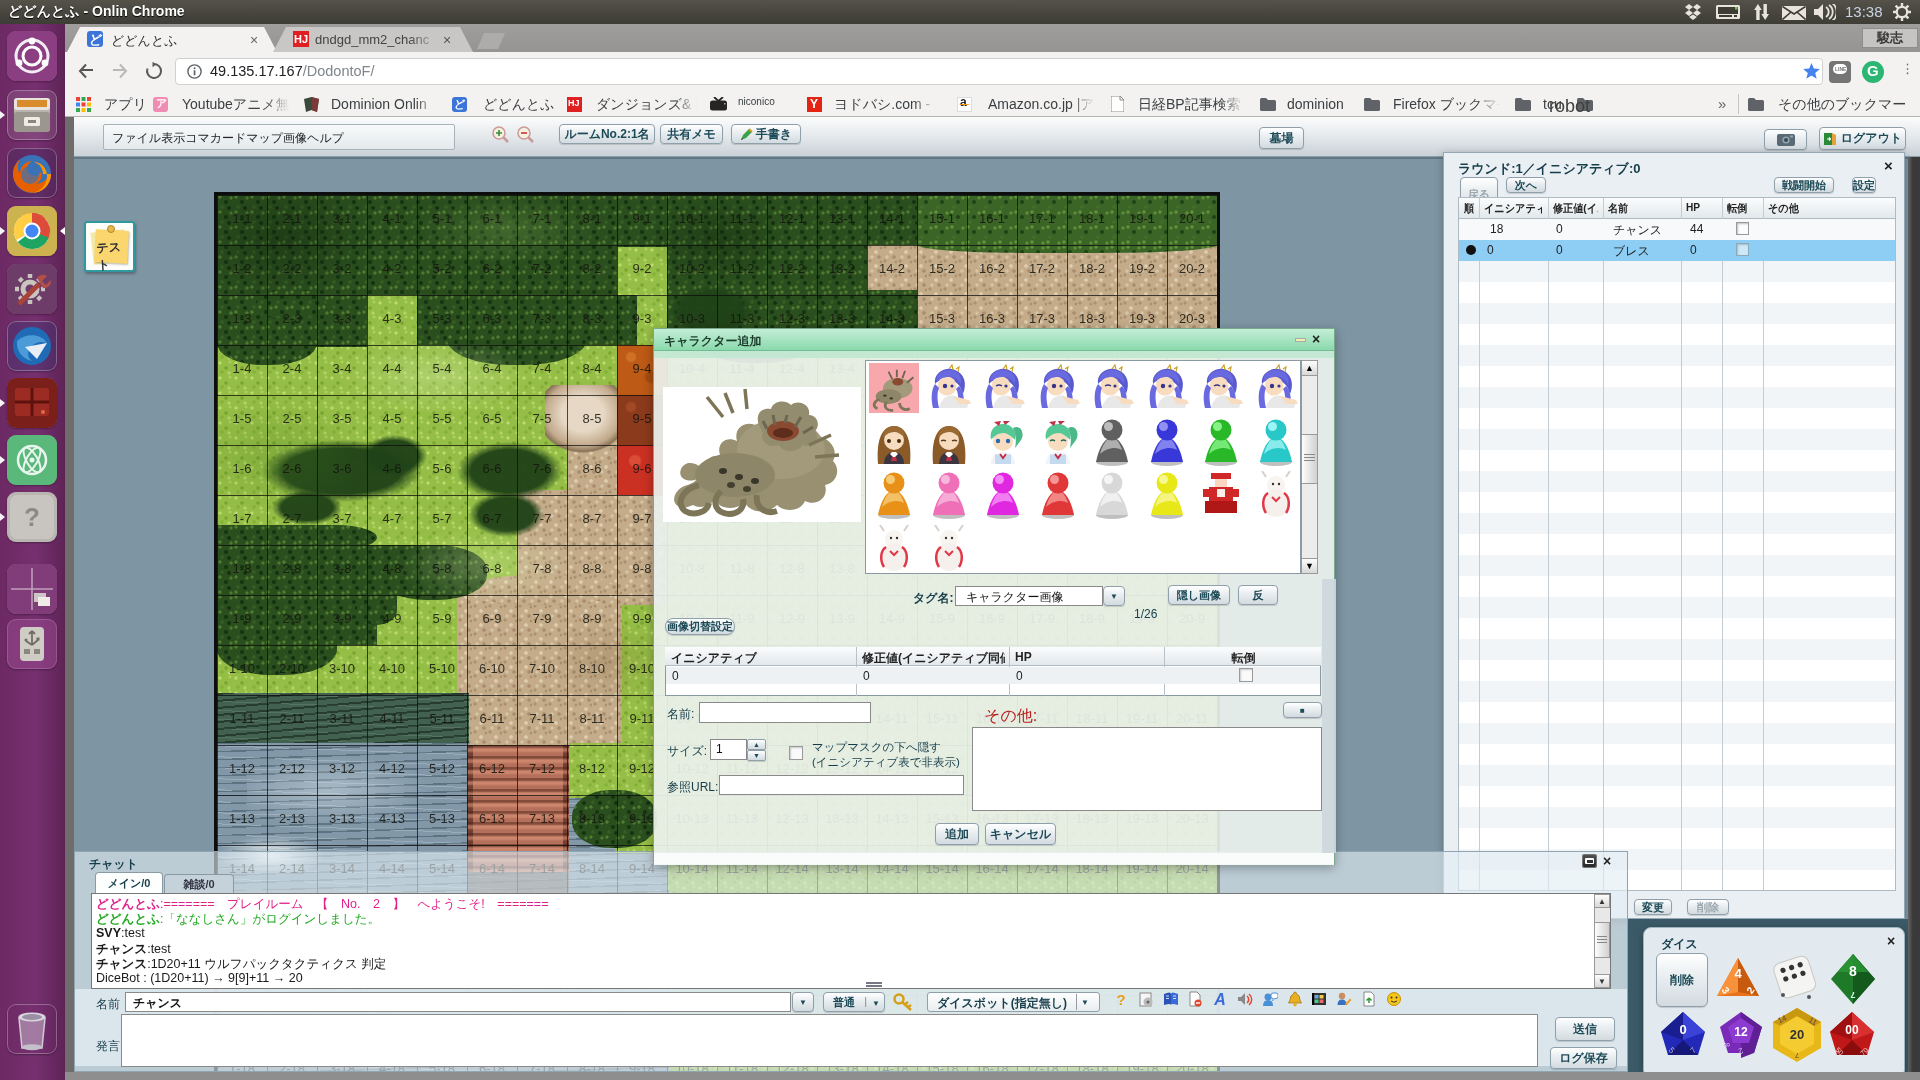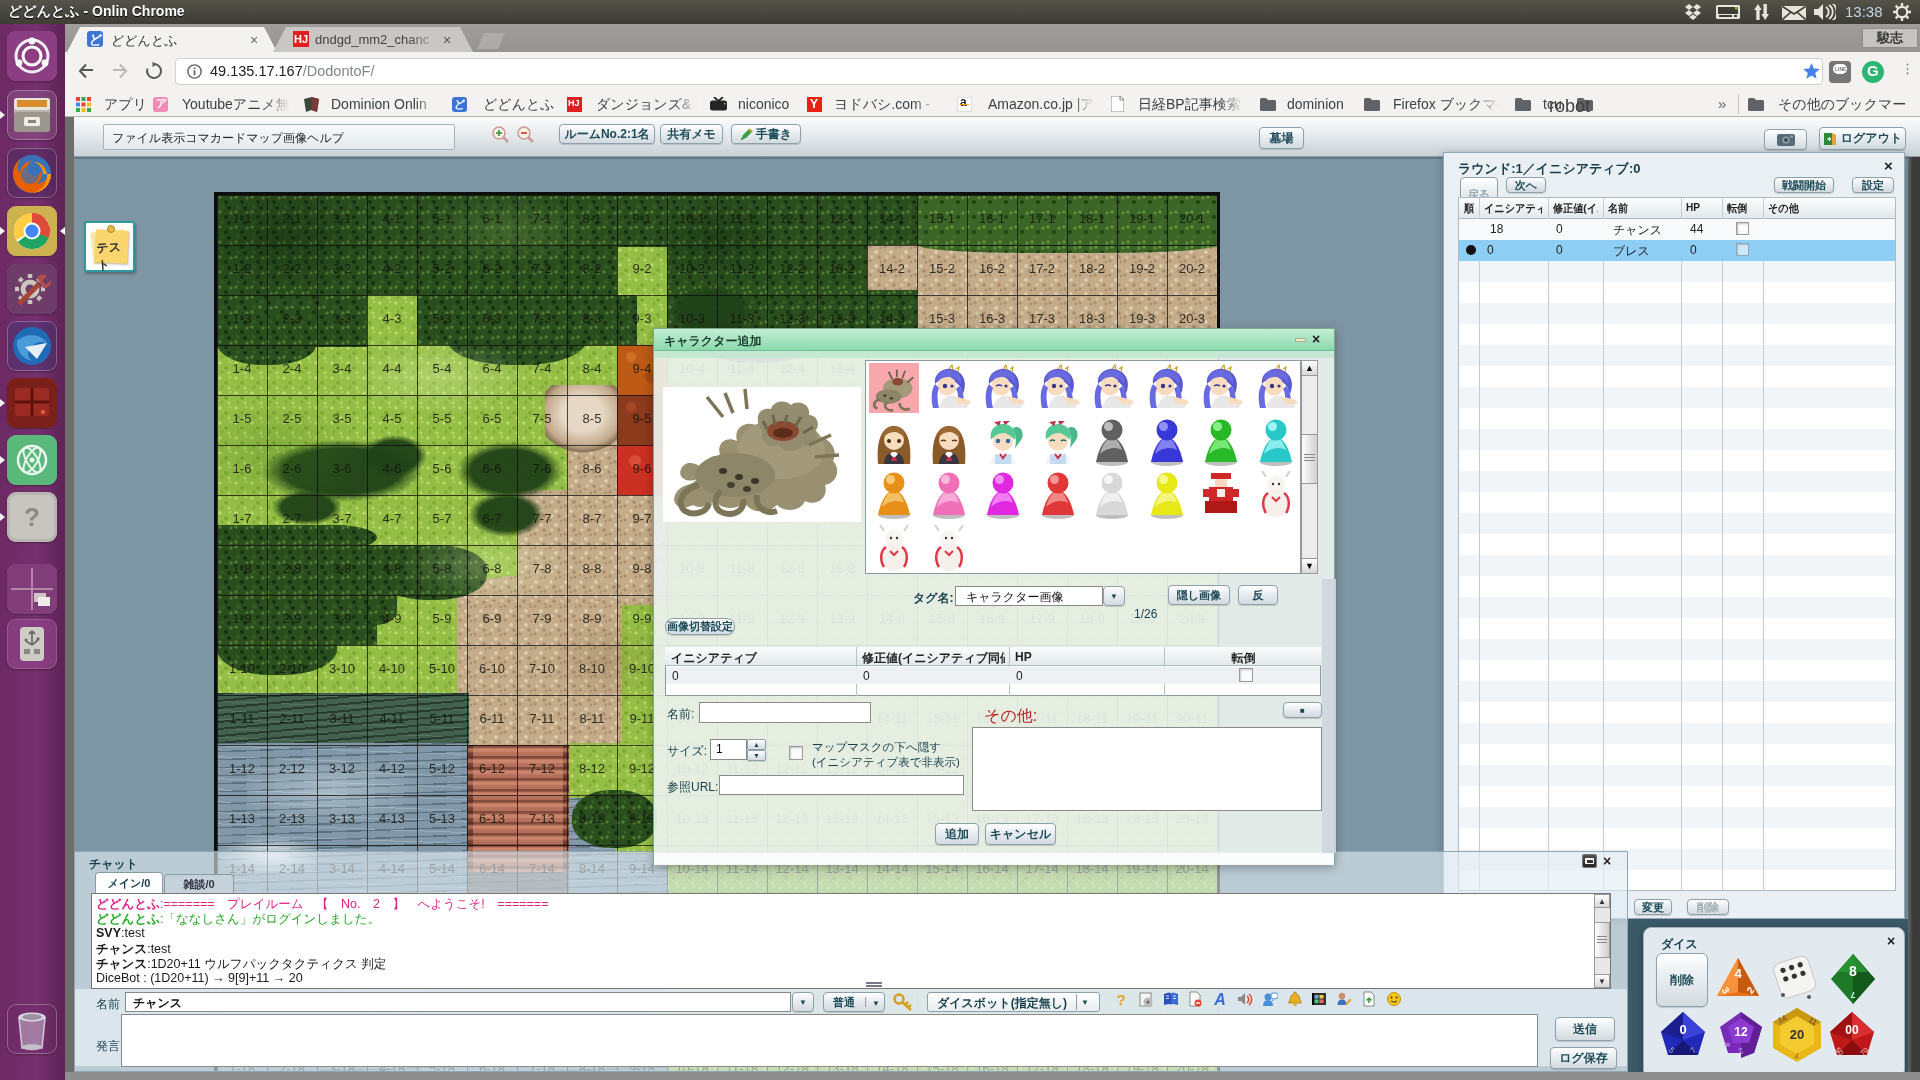--- a/index.html
+++ b/index.html
@@ -214,21 +214,21 @@
     <div class="abs" style="left:389px;top:6px;color:#fff;font-weight:bold;font-size:11px">ど</div>
     <div class="abs" style="left:418px;top:5px;font-size:14px;color:#3c4043;white-space:nowrap">どどんとふ</div>
     <div class="abs" style="left:502px;top:6px;width:15px;height:15px;background:#e02020"></div>
     <div class="abs" style="left:503px;top:7px;color:#fff;font-weight:bold;font-size:9px">HJ</div>
     <div class="abs" style="left:531px;top:5px;font-size:14px;color:#3c4043;white-space:nowrap;width:101px;overflow:hidden;-webkit-mask-image:linear-gradient(90deg,#000 78%,transparent)">ダンジョンズ&amp;ド</div>
     <svg class="abs" style="left:645px;top:6px" width="17" height="15" viewBox="0 0 17 15">
       <rect x="0" y="3.5" width="17" height="10" rx="2.5" fill="#252525"></rect>
       <path d="M4 0 L8.5 4 L13 0" stroke="#252525" stroke-width="1.8" fill="none"></path>
       <rect x="14" y="6" width="1.5" height="1.5" fill="#fff" opacity=".6"></rect>
     </svg>
-    <div class="abs" style="left:673px;top:5px;font-size:14px;color:#3c4043;white-space:nowrap">niconico</div>
+    <div class="abs" style="left:673px;top:5px;font-size:10px;color:#3c4043;white-space:nowrap">niconico</div>
     <div class="abs" style="left:742px;top:6px;width:15px;height:15px;background:#e42313"></div>
     <div class="abs" style="left:745px;top:6px;color:#fff;font-weight:bold;font-size:12px">Y</div>
     <div class="abs" style="left:769px;top:5px;font-size:14px;color:#3c4043;white-space:nowrap;width:102px;overflow:hidden;-webkit-mask-image:linear-gradient(90deg,#000 78%,transparent)">ヨドバシ.com - ヨ</div>
     <div class="abs" style="left:892px;top:6px;width:15px;height:15px;background:#fff;border:1px solid #ddd"></div>
     <div class="abs" style="left:895px;top:4px;color:#222;font-weight:bold;font-size:12px">a</div>
     <div class="abs" style="left:894px;top:11px;width:11px;height:3px;border-bottom:1.5px solid #f90;border-radius:50%"></div>
     <div class="abs" style="left:923px;top:5px;font-size:14px;color:#3c4043;white-space:nowrap;width:107px;overflow:hidden;-webkit-mask-image:linear-gradient(90deg,#000 78%,transparent)">Amazon.co.jp |ア</div>
     <svg class="abs" style="left:1046px;top:5px" width="13" height="16" viewBox="0 0 13 16">
       <path d="M0 0 L9 0 L13 4 L13 16 L0 16 Z" fill="#fff" stroke="#8a8a8a"></path>
       <path d="M9 0 L9 4 L13 4" fill="none" stroke="#8a8a8a"></path>
@@ -730,21 +730,21 @@
 </div>
 <div class="abs" style="left:1628px;top:919px;width:280px;height:153px;background:#3b5a68;z-index:3"></div>
 <div class="abs" style="left:1908px;top:157px;width:12px;height:915px;background:linear-gradient(90deg,#6a6a6a,#3a3a3a 40%,#3a3a3a);z-index:1"></div>
 <div class="abs" style="left:65px;top:1072px;width:1855px;height:8px;background:#8e8e8e;z-index:40"></div>
 <div class="abs" style="left:1443px;top:152px;width:462px;height:767px;background:#e9eff3;border:1px solid #93a8b4;box-shadow:0 2px 8px rgba(0,0,0,.25);z-index:2">
     <div class="abs" style="left:14px;top:7px;font-size:13px;font-weight:bold;color:#163d4a">ラウンド:1／イニシアティブ:0</div>
     <div class="abs" style="left:440px;top:4px;font-size:15px;font-weight:bold;color:#222">×</div>
     <div class="db dis" style="left:16px;top:24px;width:38px;height:34px;font-size:11px">戻る</div>
     <div class="db" style="left:62px;top:24px;width:40px;height:16px;font-size:11px">次へ</div>
     <div class="db" style="left:330px;top:24px;width:60px;height:16px;font-size:11px">戦闘開始</div>
-    <div class="db" style="left:408px;top:24px;width:42px;height:16px;font-size:11px">設定</div>
+    <div class="db" style="left:408px;top:24px;width:24px;height:16px;font-size:11px">設定</div>
     <div class="abs" style="left:14px;top:44px;width:438px;height:694px;background:#fff;border:1px solid #aebbc3;overflow:hidden">
       <div class="abs" style="left:0;top:63px;width:438px;height:21px;background:#f2f5f8"></div>
       <div class="abs" style="left:0;top:105px;width:438px;height:21px;background:#f2f5f8"></div>
       <div class="abs" style="left:0;top:147px;width:438px;height:21px;background:#f2f5f8"></div>
       <div class="abs" style="left:0;top:189px;width:438px;height:21px;background:#f2f5f8"></div>
       <div class="abs" style="left:0;top:231px;width:438px;height:21px;background:#f2f5f8"></div>
       <div class="abs" style="left:0;top:273px;width:438px;height:21px;background:#f2f5f8"></div>
       <div class="abs" style="left:0;top:315px;width:438px;height:21px;background:#f2f5f8"></div>
       <div class="abs" style="left:0;top:357px;width:438px;height:21px;background:#f2f5f8"></div>
       <div class="abs" style="left:0;top:399px;width:438px;height:21px;background:#f2f5f8"></div>

